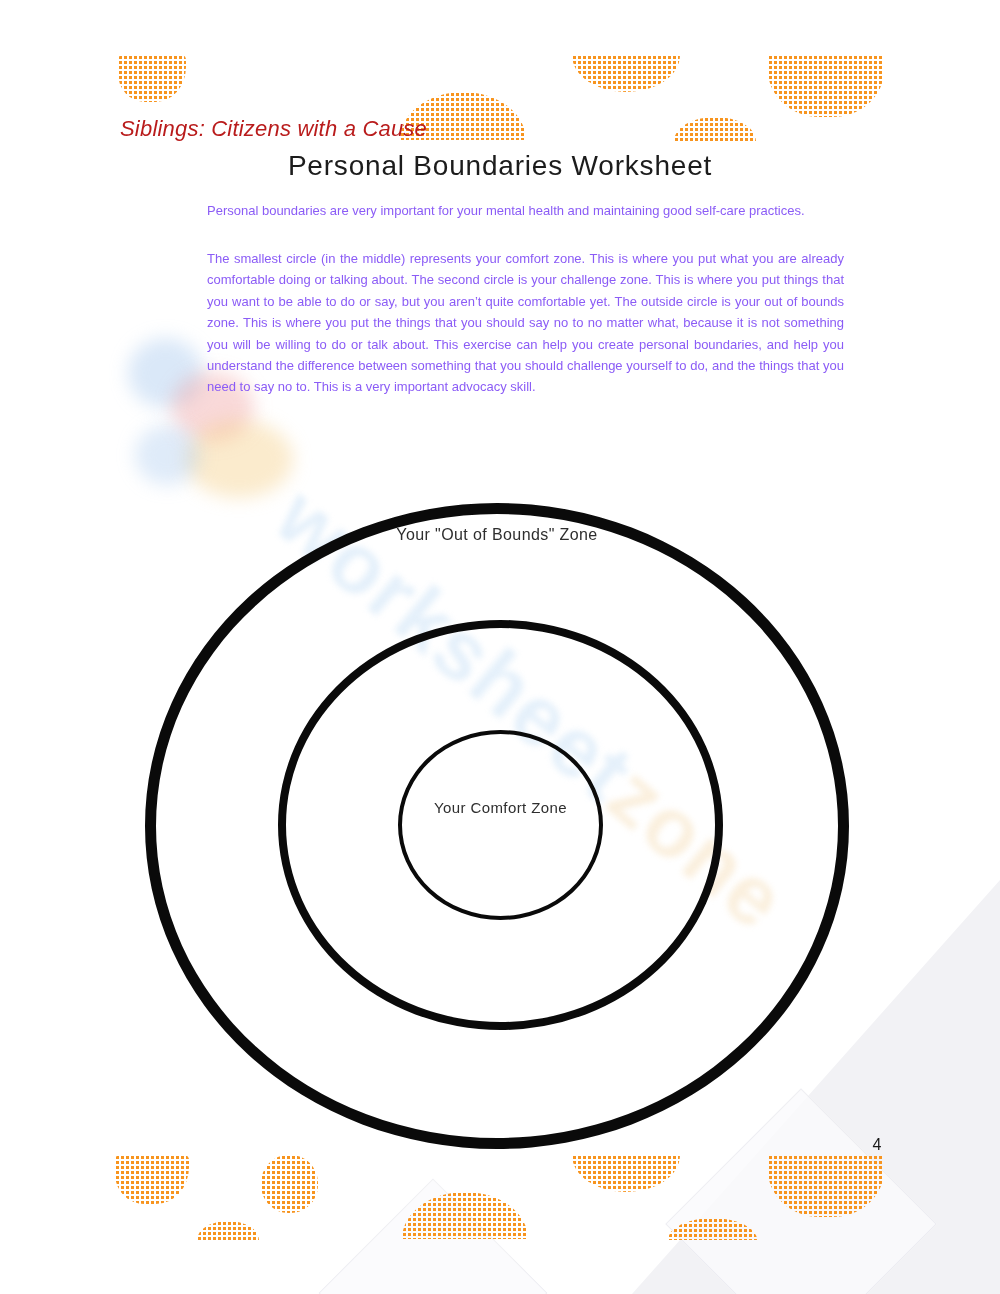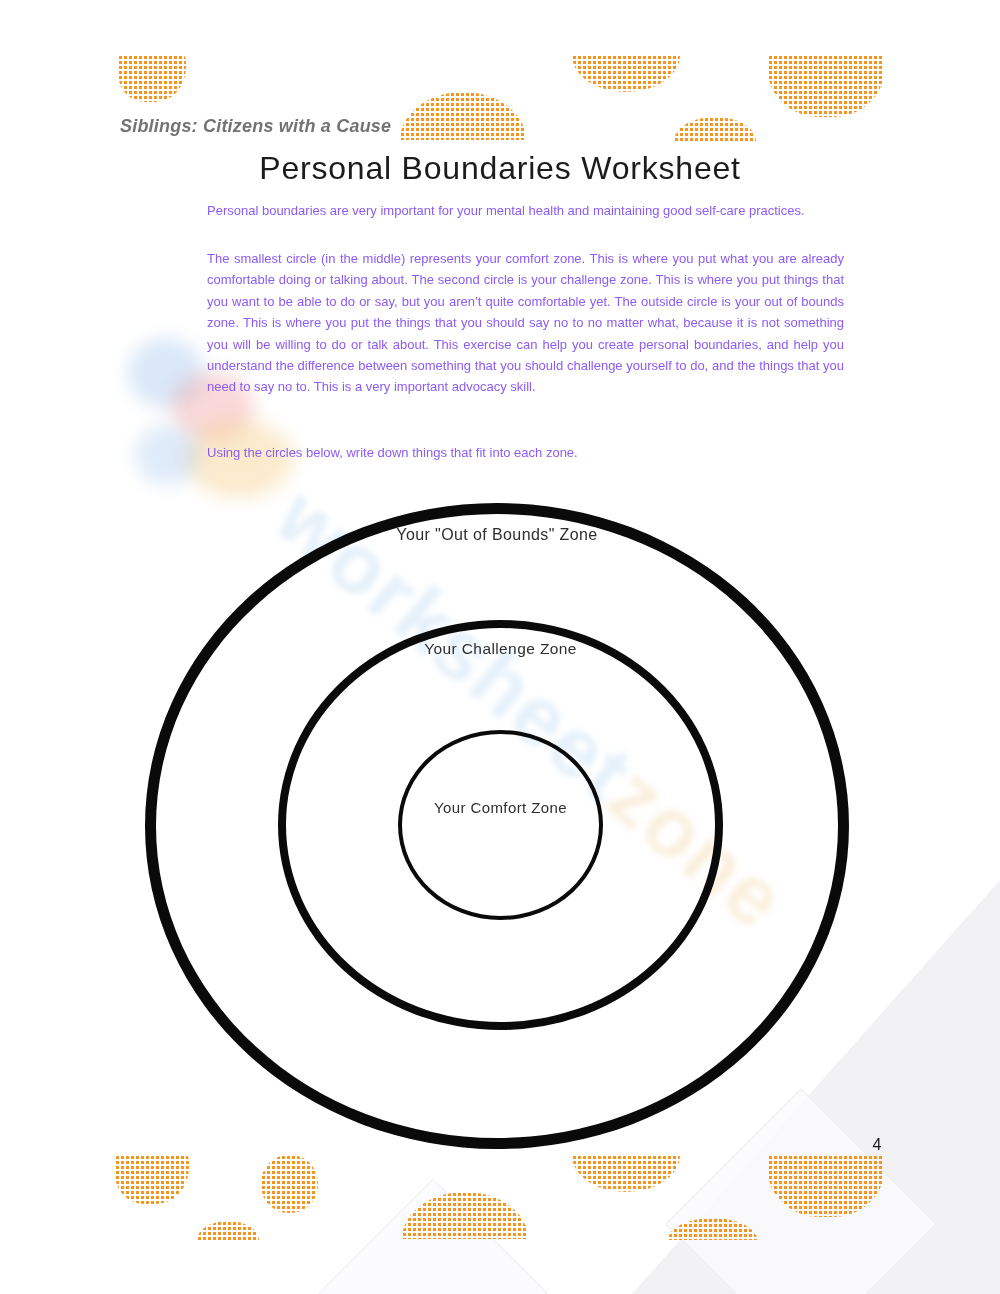--- a/index.html
+++ b/index.html
@@ -64,26 +64,26 @@
   .dec-b-oval{left:261px;top:1155px;width:57px;height:58px;}
   .dec-b-sdl{left:197px;top:1221px;width:62px;height:19px;}
   .dec-b-cdome{left:402px;top:1192px;width:126px;height:47px;}
   .dec-b-inv{left:572px;top:1155px;width:108px;height:37px;}
   .dec-br{left:768px;top:1155px;width:116px;height:62px;}
   .dec-b-sdr{left:668px;top:1218px;width:89px;height:22px;}
 
   
   .doc-header{
     position:absolute;left:120px;top:116px;
-    font-size:18px;font-weight:bold;font-style:italic;color:#737373;
+    font-size:22px;font-weight:normal;font-style:italic;color:#b91c1c;
     letter-spacing:.2px;
   }
   .doc-title{
     position:absolute;left:0;top:150px;width:1000px;
-    text-align:center;font-size:32px;color:#1c1c1c;letter-spacing:.8px;
+    text-align:center;font-size:28px;color:#1c1c1c;letter-spacing:.8px;
   }
   .body-text{
     position:absolute;left:207px;width:637px;
     font-size:13px;line-height:21.4px;color:#8b5cf6;
   }
   .p1{top:200px;}
   .p2{top:248px;text-align:justify;}
   .p3{top:442px;}
   .page-num{
     position:absolute;left:860px;top:1136px;width:34px;
@@ -135,25 +135,23 @@
   <div class="dots dome dec-b-cdome"></div>
   <div class="dots invdome dec-b-inv"></div>
   <div class="dots bigcorner dec-br"></div>
   <div class="dots dome dec-b-sdr"></div>
 
   <div class="doc-header">Siblings: Citizens with a Cause</div>
   <div class="doc-title">Personal Boundaries Worksheet</div>
 
   <div class="body-text p1">Personal boundaries are very important for your mental health and maintaining good self-care practices.</div>
   <div class="body-text p2">The smallest circle (in the middle) represents your comfort zone. This is where you put what you are already comfortable doing or talking about. The second circle is your challenge zone. This is where you put things that you want to be able to do or say, but you aren’t quite comfortable yet. The outside circle is your out of bounds zone. This is where you put the things that you should say no to no matter what, because it is not something you will be willing to do or talk about. This exercise can help you create personal boundaries, and help you understand the difference between something that you should challenge yourself to do, and the things that you need to say no to. This is a very important advocacy skill.</div>
-  <div class="body-text p3">Using the circles below, write down things that fit into each zone.</div>
 
   <div class="circle c-outer"></div>
   <div class="circle c-middle"></div>
   <div class="circle c-inner"></div>
 
   <div class="zone-label zl-outer">Your "Out of Bounds" Zone</div>
-  <div class="zone-label zl-middle">Your Challenge Zone</div>
   <div class="zone-label zl-inner">Your Comfort Zone</div>
 
   <div class="page-num">4</div>
 
 </div>
 
 </body></html>

